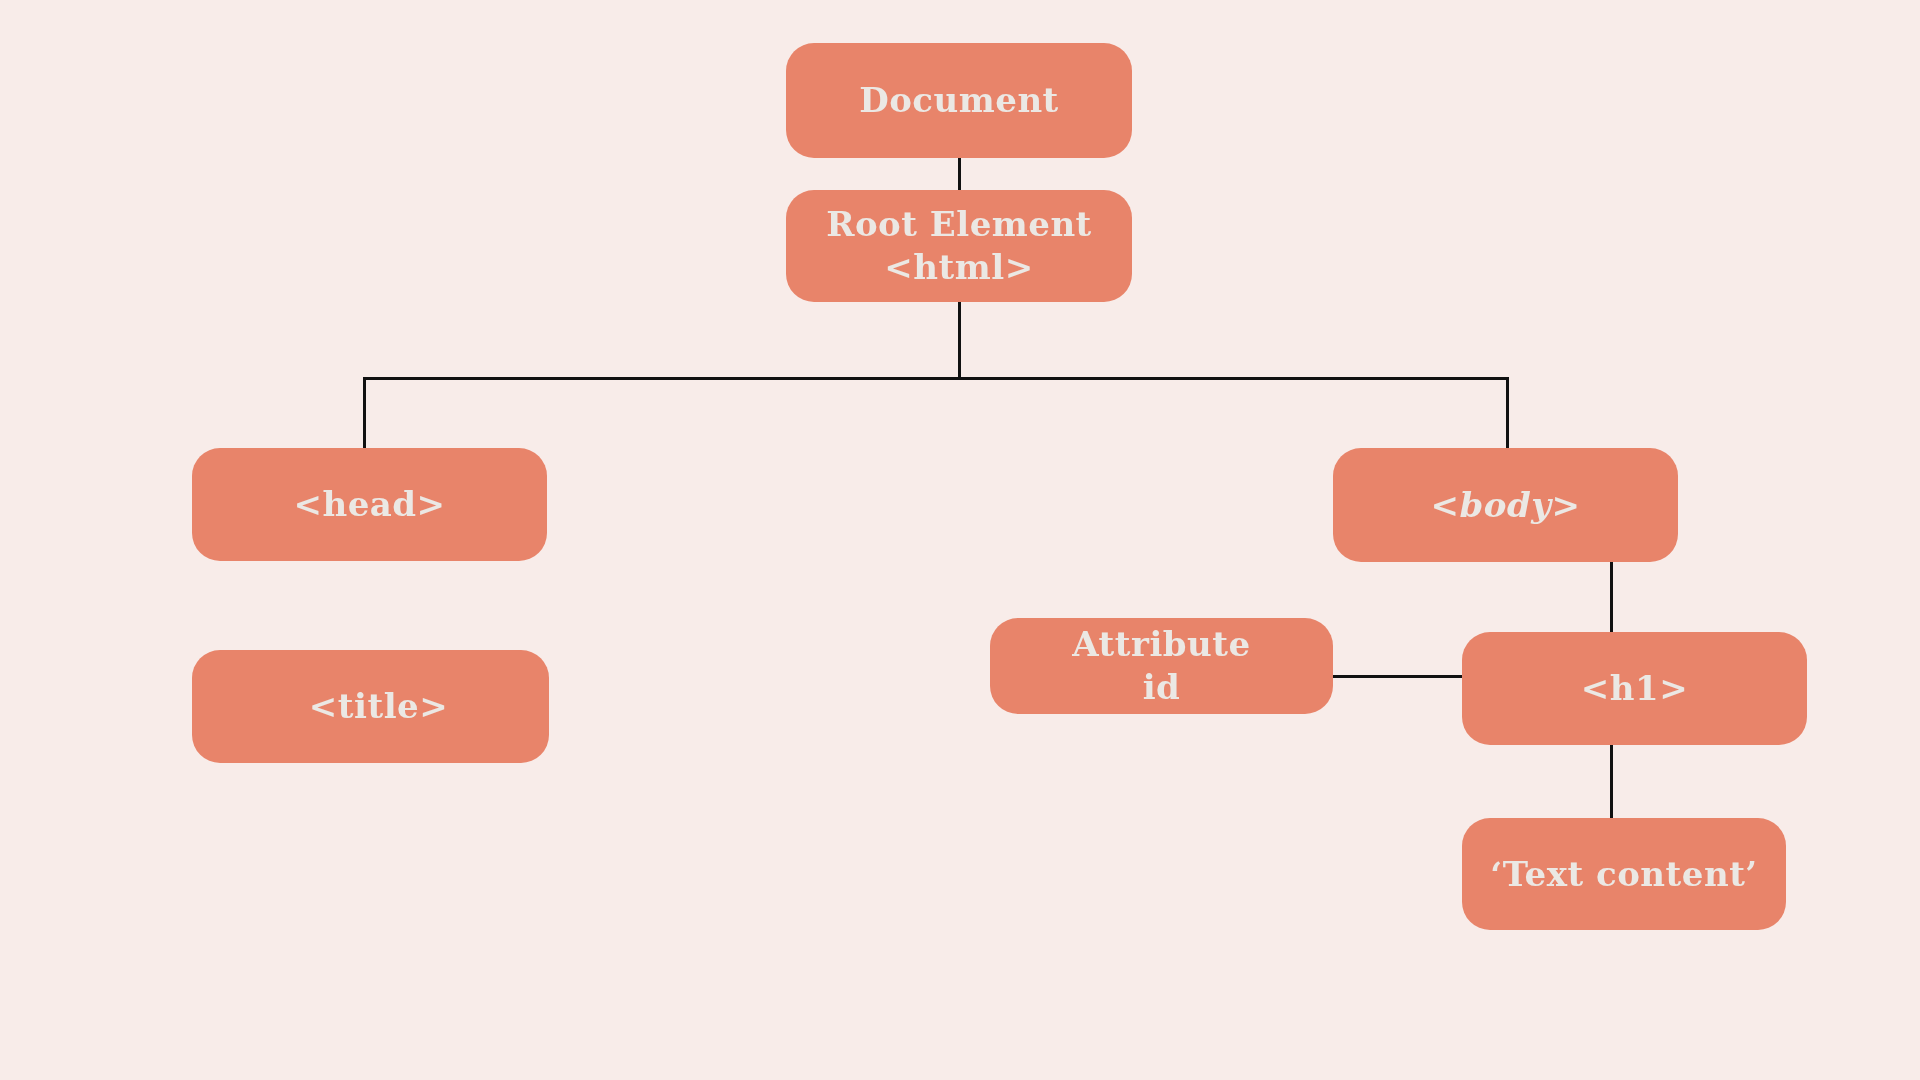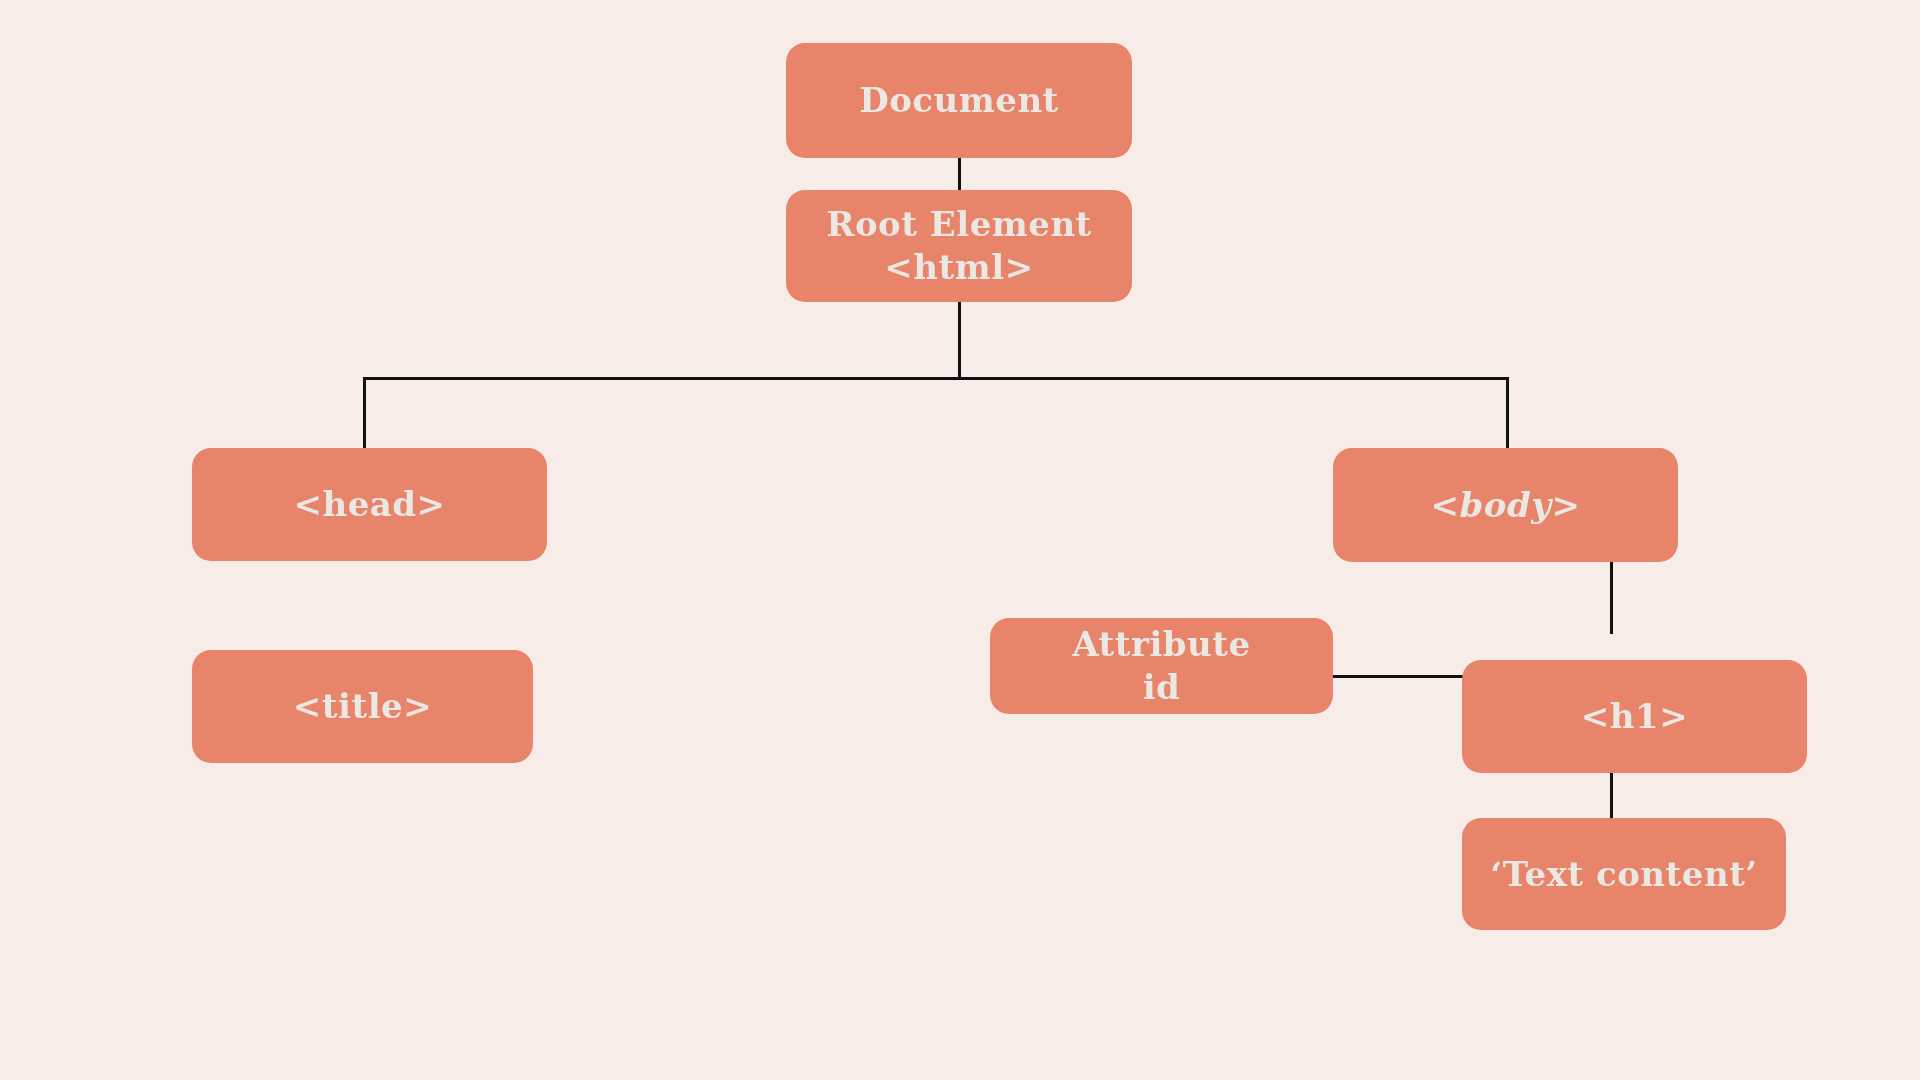--- a/index.html
+++ b/index.html
@@ -11,21 +11,21 @@
     position: relative;
     width: 1920px;
     height: 1080px;
     background: var(--bg, #f8ece9);
     overflow: hidden;
     font-family: "DejaVu Serif", "Liberation Serif", serif;
   }
   .node {
     position: absolute;
     background: var(--node-fill, #e8846a);
-    border-radius: 19px;
+    border-radius: 28px;
     display: flex;
     flex-direction: column;
     align-items: center;
     justify-content: center;
     text-align: center;
     z-index: 2;
   }
   .node-line {
     color: var(--node-text, #ebe8e4);
     font-size: 34px;
@@ -58,30 +58,30 @@
       <div class="node" style="left: 786px; top: 43px; width: 346px; height: 115px;">
         <div class="node-line">Document</div>
       </div>
       <div class="node" style="left: 786px; top: 190px; width: 346px; height: 112px; align-items: center;">
         <div class="node-line">Root Element</div>
         <div class="node-line">&lt;html&gt;</div>
       </div>
       <div class="node" style="left: 192px; top: 448px; width: 355px; height: 113px;">
         <div class="node-line">&lt;head&gt;</div>
       </div>
-      <div class="node" style="left: 192px; top: 650px; width: 341px; height: 113px;">
+      <div class="node" style="left: 192px; top: 650px; width: 341px; height: 113px; padding-left: 16px;">
         <div class="node-line">&lt;title&gt;</div>
       </div>
       <div class="node" style="left: 1333px; top: 448px; width: 345px; height: 114px; font-style: italic;">
         <div class="node-line">&lt;body&gt;</div>
       </div>
       <div class="node" style="left: 990px; top: 618px; width: 343px; height: 96px;">
         <div class="node-line">Attribute</div>
         <div class="node-line">id</div>
       </div>
-      <div class="node" style="left: 1462px; top: 660px; width: 345px; height: 113px;">
+      <div class="node" style="left: 1462px; top: 632px; width: 345px; height: 113px;">
         <div class="node-line">&lt;h1&gt;</div>
       </div>
       <div class="node" style="left: 1462px; top: 818px; width: 324px; height: 112px;">
         <div class="node-line">‘Text content’</div>
       </div>
     </div>
 </div>
 
 </body></html>

